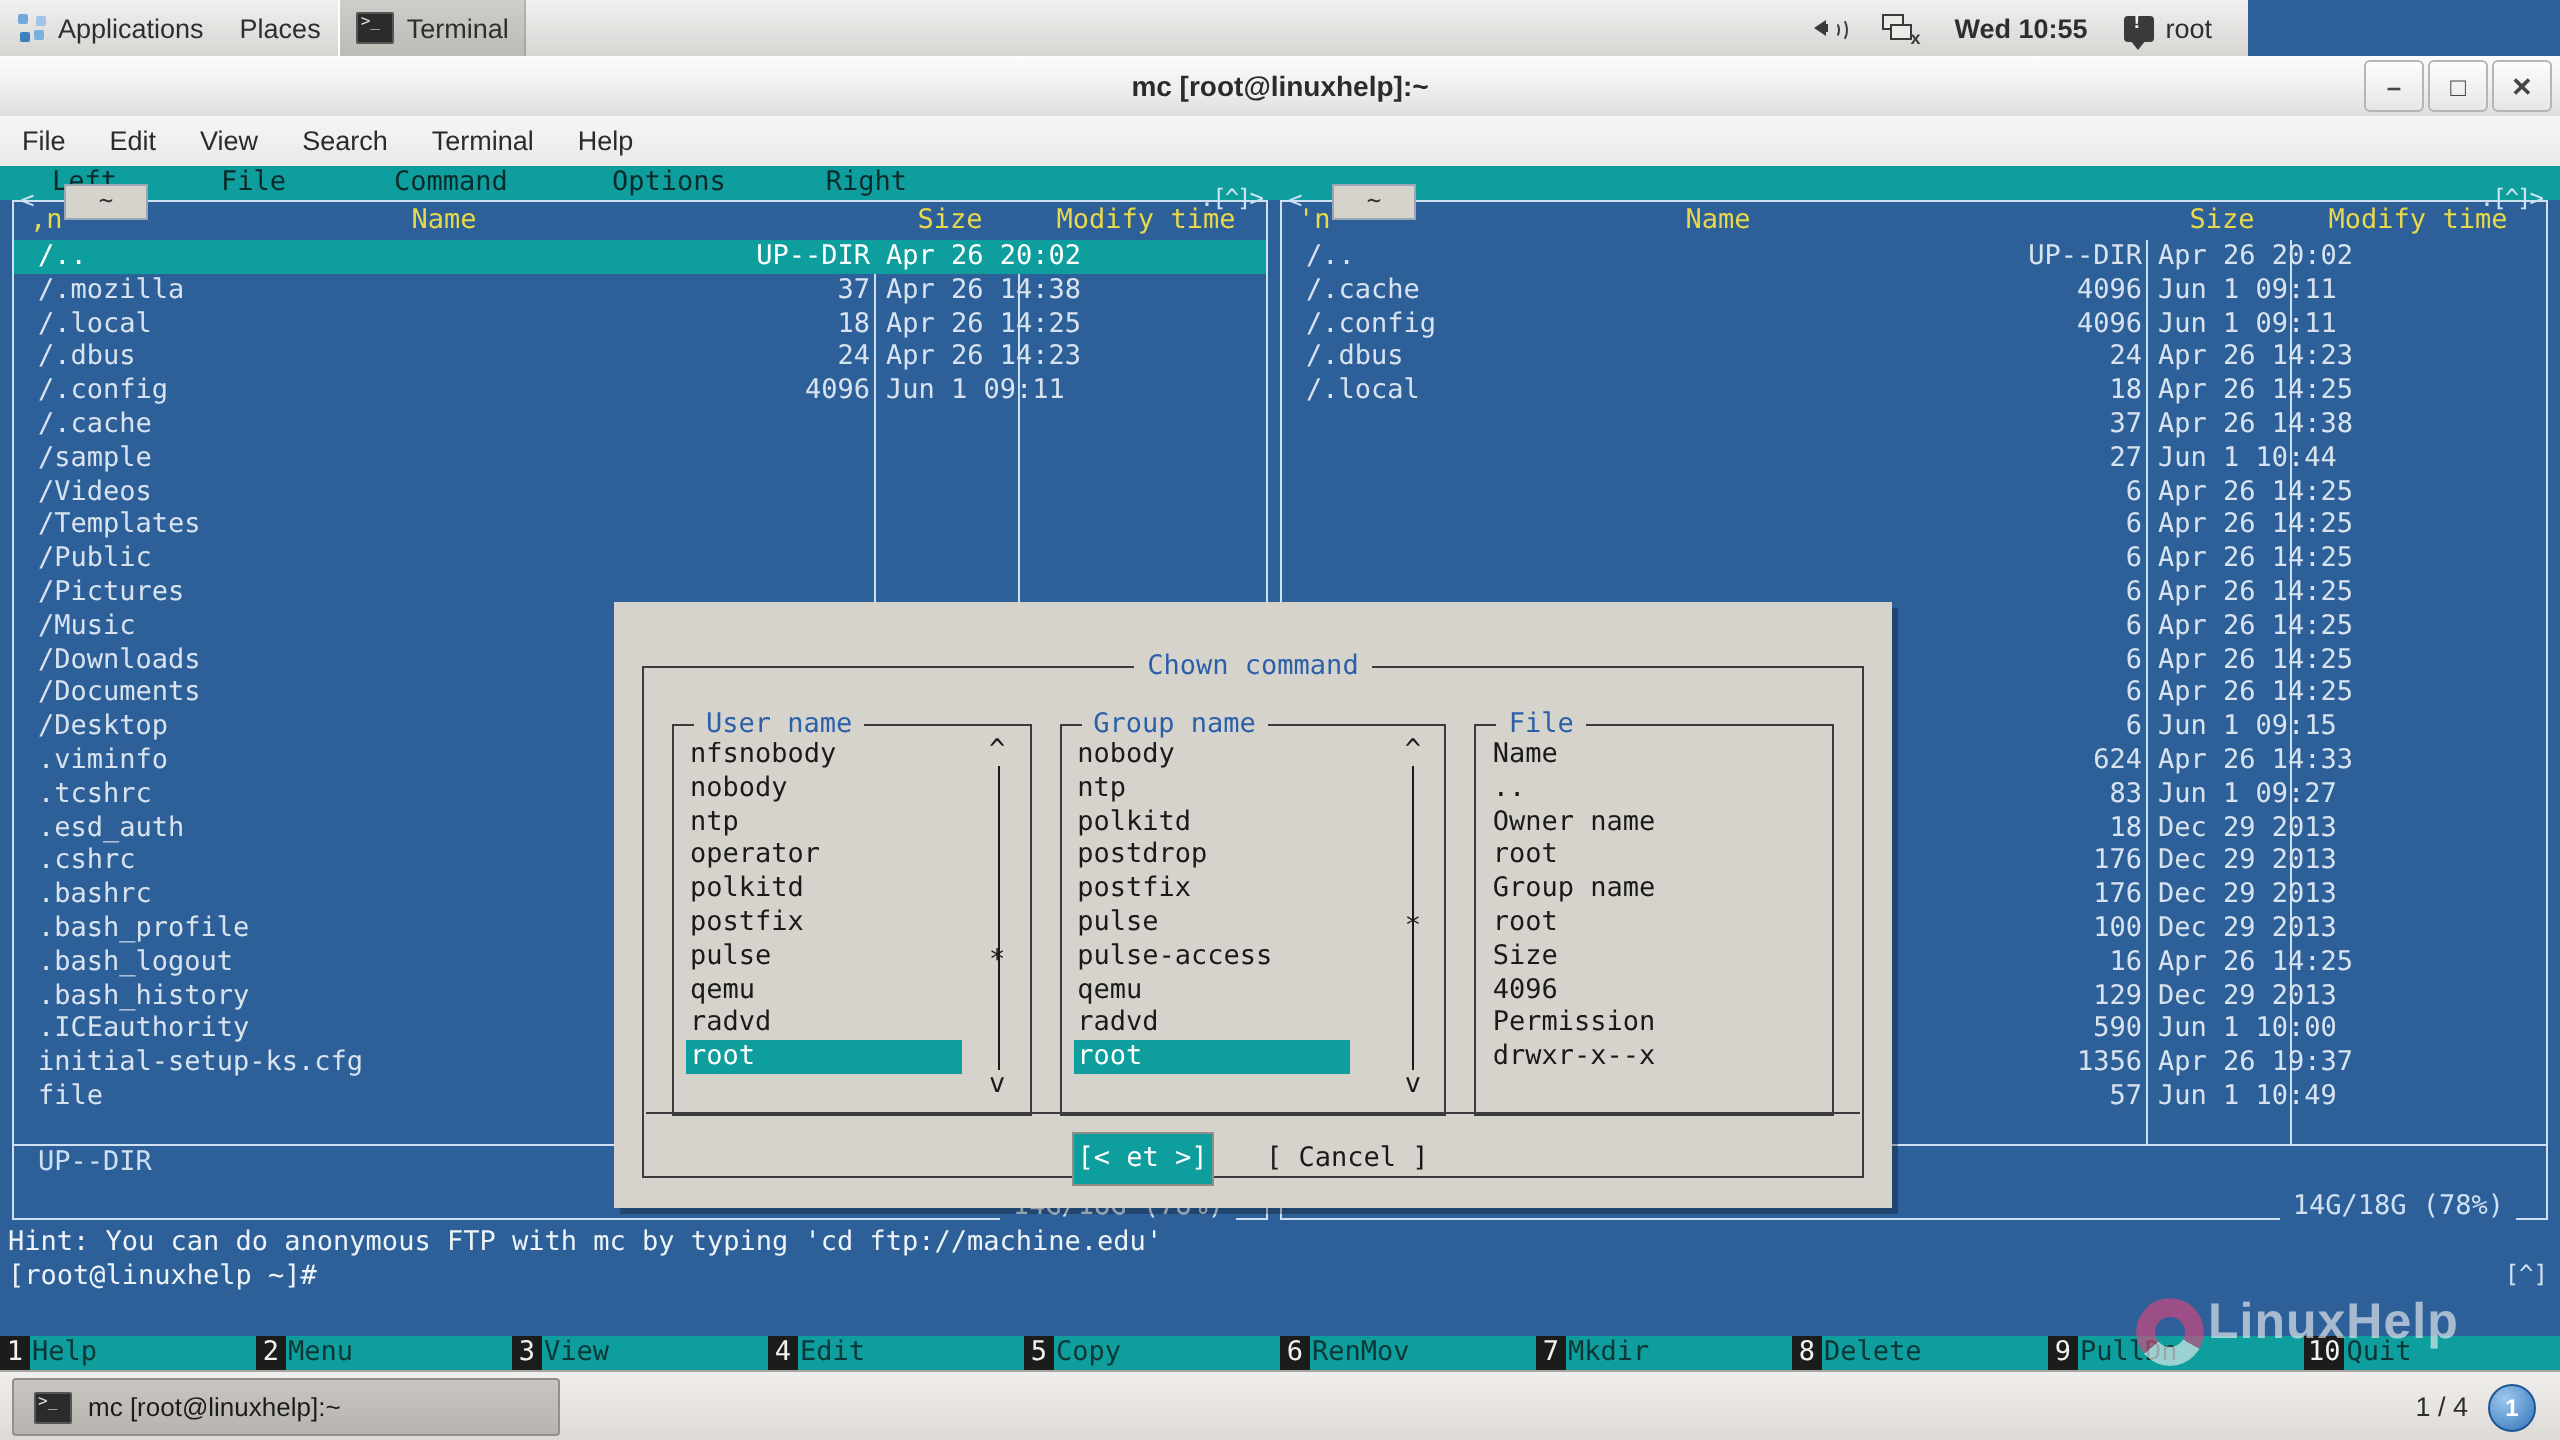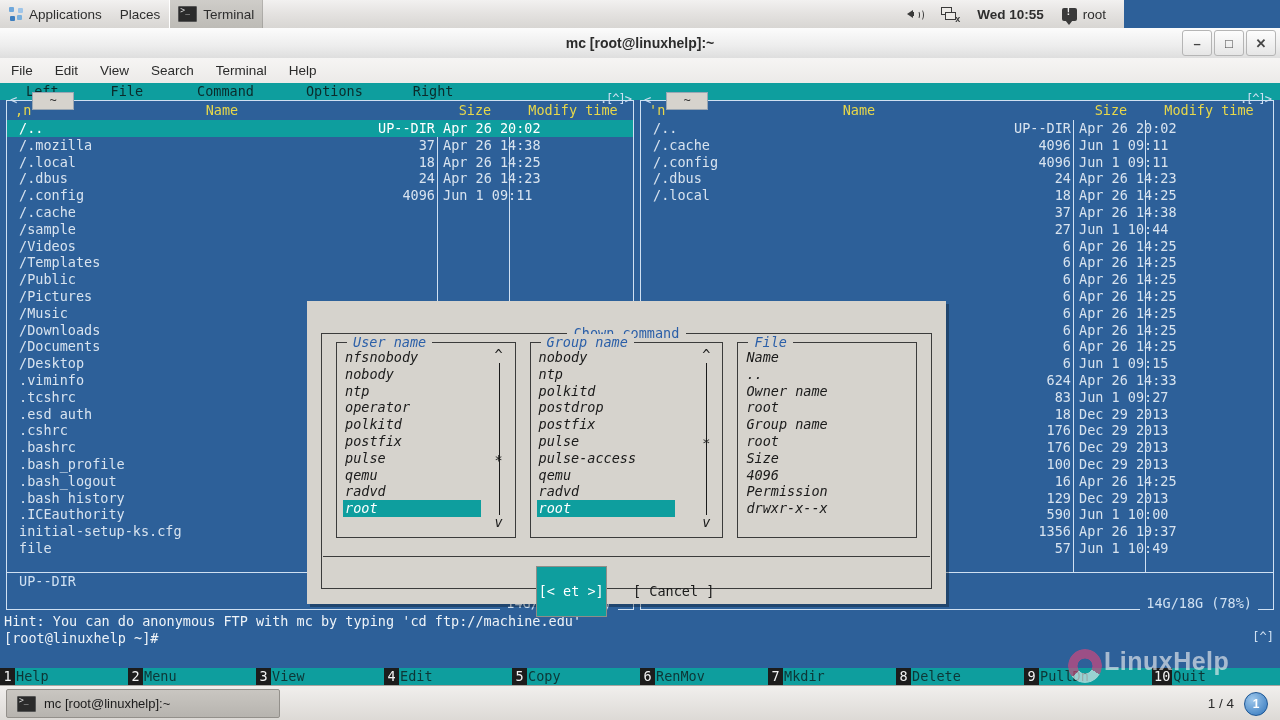--- a/index.html
+++ b/index.html
@@ -163,35 +163,35 @@
     position:absolute;left:307px;top:218px;width:639px;height:303px;
     background:#d6d3cd;color:#1a1a1a;
     font-family:"DejaVu Sans Mono","Liberation Mono",monospace;font-size:13.5px;
     box-shadow:3px 3px 0 rgba(0,0,0,.28);
   }
   .dlg-inner{position:absolute;left:14px;top:18px;right:14px;bottom:15px;border:1px solid #3b3b3b;margin-top:14px;}
   .dlg-title{
     position:absolute;left:0;right:0;top:-9px;text-align:center;
   }
   .dlg-title span{background:#d6d3cd;padding:0 7px;color:#2b5fa8;}
-  .dlg-cols{position:absolute;left:14px;top:8px;right:14px;height:196px;display:flex;gap:14px;font-style:italic;}
+  .dlg-cols{position:absolute;left:14px;top:28px;right:14px;height:196px;display:flex;gap:14px;}
   .fset{position:relative;flex:1;border:1px solid #3b3b3b;}
   .fset.wide{flex:1.08;}
   .fset-lg{position:absolute;left:10px;top:-9px;background:#d6d3cd;padding:0 6px;color:#2b5fa8;}
   .fset ul{list-style:none;margin:0;padding:6px 0 0 8px;}
   .fset li{height:16.8px;line-height:16.8px;white-space:nowrap;}
   .fset li.hl{background:#0e9e9e;color:#fff;margin-left:-2px;padding-left:2px;width:136px;}
   .sbar{position:absolute;right:10px;top:4px;bottom:4px;width:12px;text-align:center;color:#1a1a1a;}
   .sbar .up{position:absolute;top:0;left:0;right:0;}
   .sbar .dn{position:absolute;bottom:2px;left:0;right:0;}
   .sbar .tr{position:absolute;left:50%;top:16px;bottom:18px;width:1px;background:#1a1a1a;}
   .sbar .th{position:absolute;left:0;right:0;}
   .dlg-sep{position:absolute;left:1px;right:1px;top:222px;height:1px;background:#3b3b3b;}
   .dlg-btns{position:absolute;left:0;right:0;top:233px;text-align:center;}
-  .btn{display:inline-block;padding:16px 2px;}
+  .btn{display:inline-block;padding:4px 2px;}
   .btn.def{background:#0e9e9e;color:#fff;box-shadow:0 0 0 1px #8f8d88;}
 </style>
 </head>
 <body>
 
 <div class="screen">
 
   <div class="gnome-top">
     <div class="gitem">
       <span class="apps-icon">

